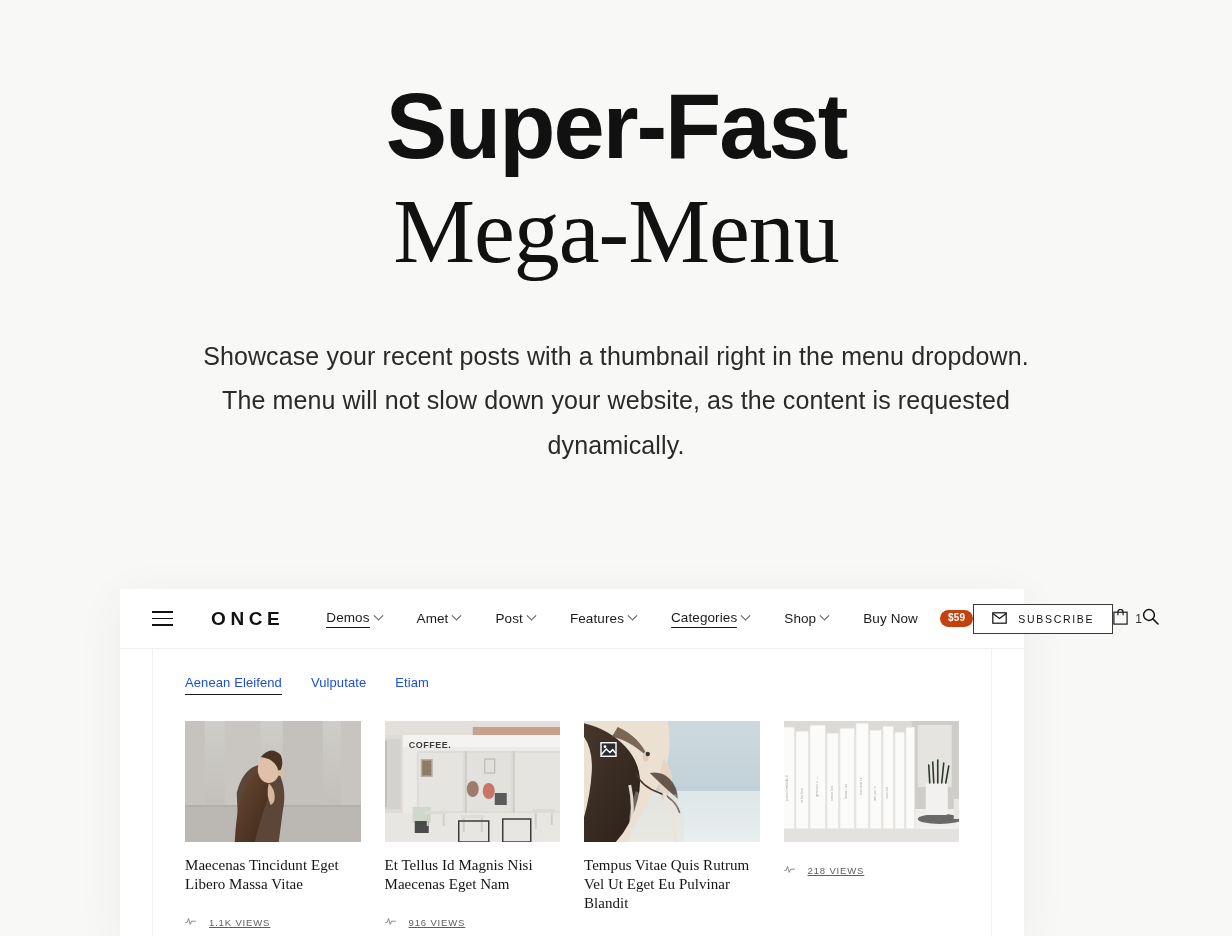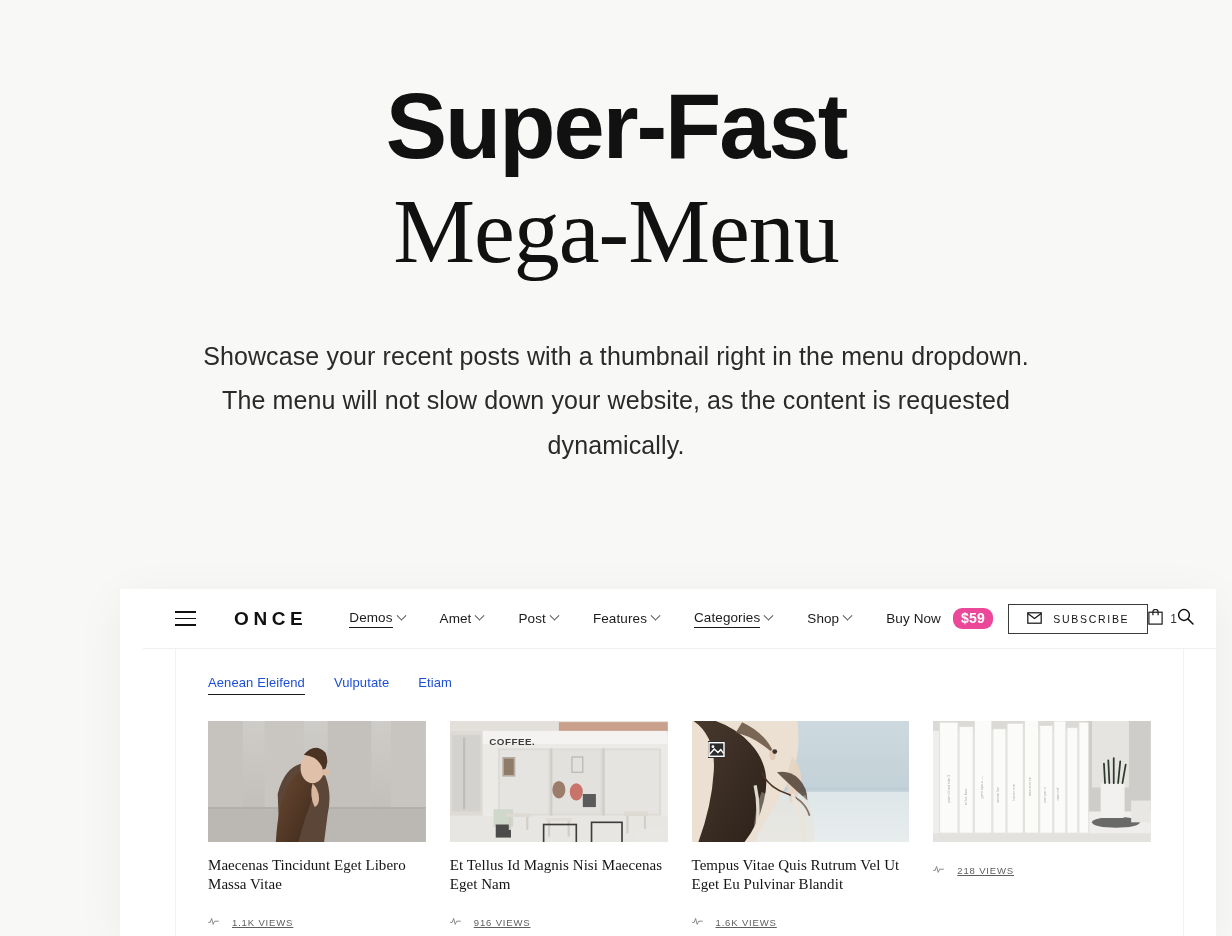--- a/index.html
+++ b/index.html
@@ -53,25 +53,24 @@
     color: #2a2a2a;
     font-weight: 300;
     letter-spacing: 0.1px;
   }
 
   
   .browser-card {
     position: absolute;
     left: 120px;
     top: 589px;
-    width: 1096px;
+    width: 904px;
     height: 347px;
     background: #ffffff;
     box-shadow: 0 10px 46px rgba(0,0,0,0.055);
-    padding-left: 23px;
   }
 
   
   .navbar {
     height: 60px;
     display: flex;
     align-items: center;
     padding: 0 22px 0 32px;
     border-bottom: 1px solid #f0f0f0;
   }
@@ -132,27 +131,27 @@
     display: inline-block;
     width: 7px;
     height: 7px;
     border-right: 1.3px solid #555;
     border-bottom: 1.3px solid #555;
     transform: rotate(45deg) translate(-2px, -2px);
     flex: 0 0 auto;
   }
 
   .price-badge {
-    background: #ec4899;
+    background: #c2410c;
     color: #fff;
-    font-size: 14px;
+    font-size: 10px;
     font-weight: 700;
     border-radius: 9px;
     padding: 3px 8px 3.5px;
-    margin-left: 7px;
+    margin-left: 17px;
     letter-spacing: 0.2px;
     line-height: 1;
   }
 
   .nav-right {
     margin-left: auto;
     display: flex;
     align-items: center;
     flex: 0 0 auto;
   }

